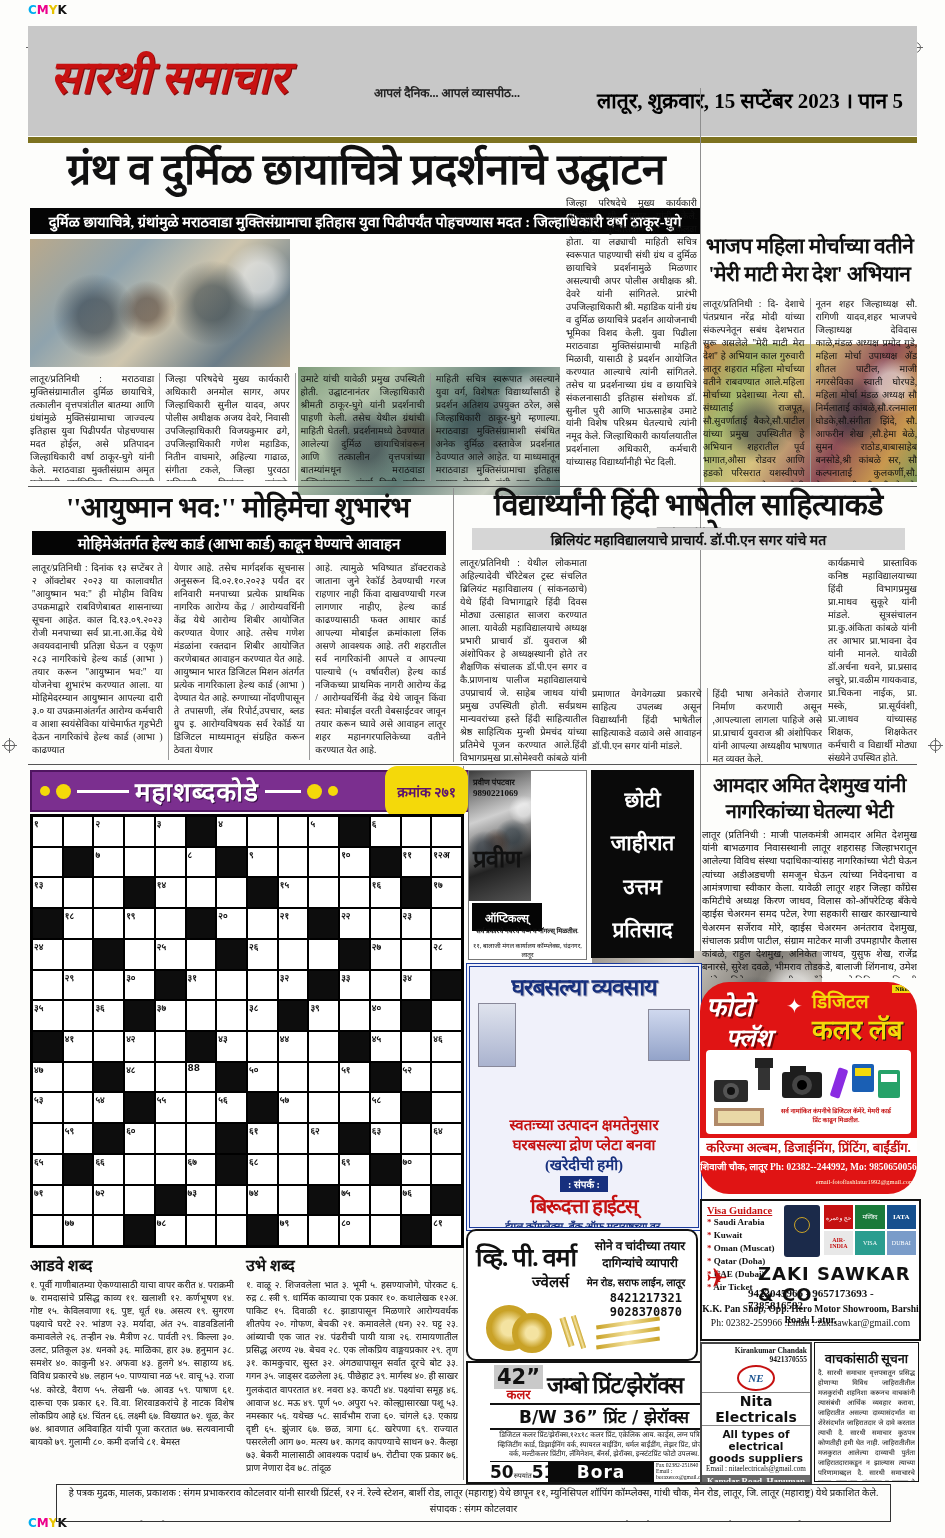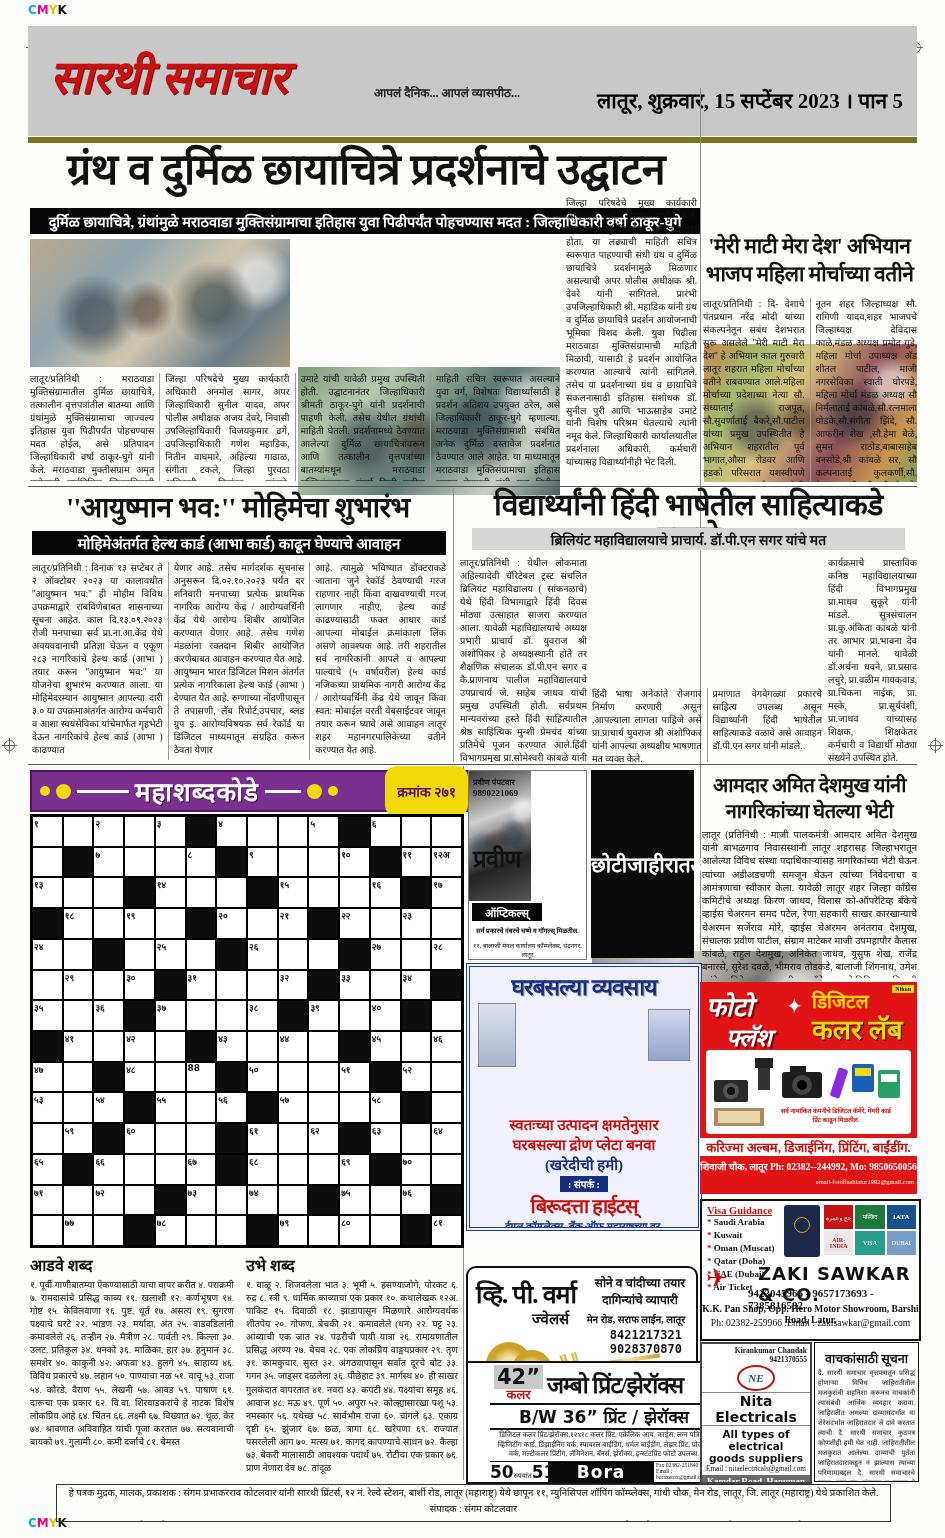--- a/index.html
+++ b/index.html
@@ -94,22 +94,22 @@
   <div class="c news">लातूर/प्रतिनिधी : मराठवाडा मुक्तिसंग्रामातील दुर्मिळ छायाचित्रे, तत्कालीन वृत्तपत्रांतील बातम्या आणि ग्रंथांमुळे मुक्तिसंग्रामाचा जाज्वल्य इतिहास युवा पिढीपर्यंत पोहचण्यास मदत होईल, असे प्रतिपादन जिल्हाधिकारी वर्षा ठाकूर-घुगे यांनी केले. मराठवाडा मुक्तीसंग्राम अमृत महोत्सवी वर्षानिमित्त जिल्हाधिकारी कार्यालयात आयोजित ग्रंथ व दुर्मिळ छायाचित्रे प्रदर्शनाच्या उद्घाटनप्रसंगी त्या बोलत होत्या.</div>
   <div class="c news">जिल्हा परिषदेचे मुख्य कार्यकारी अधिकारी अनमोल सागर, अपर जिल्हाधिकारी सुनील यादव, अपर पोलीस अधीक्षक अजय देवरे, निवासी उपजिल्हाधिकारी विजयकुमार ढगे, उपजिल्हाधिकारी गणेश महाडिक, नितीन वाघमारे, अहिल्या गाढाळ, संगीता टकले, जिल्हा पुरवठा अधिकारी प्रियांका कांबळे, नगरपालिका प्रशासनचे सहायक आयुक्त रामदास कोकरे, इतिहास संशोधक डॉ. सुनील पुरी आणि भाऊसाहेब</div>
   <div class="c news">उमाटे यांची यावेळी प्रमुख उपस्थिती होती. उद्घाटनानंतर जिल्हाधिकारी श्रीमती ठाकूर-घुगे यांनी प्रदर्शनाची पाहणी केली. तसेच येथील ग्रंथांची माहिती घेतली. प्रदर्शनामध्ये ठेवण्यात आलेल्या दुर्मिळ छायाचित्रांवरून आणि तत्कालीन वृत्तपत्रांच्या बातम्यांमधून मराठवाडा मुक्तिसंग्रामाचा संघर्ष किती कठीण होता, याविषयी माहिती मिळते. तसेच मुक्तिसंग्रामातील विविध घटना, लढे याविषयीची माहिती, तसेच या लढ्यातील प्रमुख व्यक्तींची सविस्तर</div>
   <div class="c news">माहिती सचित्र स्वरूपात असल्याने युवा वर्ग, विशेषतः विद्यार्थ्यांसाठी हे प्रदर्शन अतिशय उपयुक्त ठरेल, असे जिल्हाधिकारी ठाकूर-घुगे म्हणाल्या. मराठवाडा मुक्तिसंग्रामाशी संबंधित अनेक दुर्मिळ दस्तावेज प्रदर्शनात ठेवण्यात आले आहेत. या माध्यमातून मराठवाडा मुक्तिसंग्रामाचा इतिहास जाणून घेण्याची संधी युवा पिढीला मिळाली आहे. त्यामुळे या प्रदर्शनाला भेट देऊन मराठवाडा मुक्तिसंग्रामाचा इतिहास समजून घ्यावा, असे आवाहन</div>
 </div>
 <div class="abs news" style="left:566px;top:197px;width:131px;height:285px;">जिल्हा परिषदेचे मुख्य कार्यकारी अधिकारी श्री. सागर यांनी केले. मराठवाडा मुक्तिसंग्राम हा लोकलढा होता. या लढ्याची माहिती सचित्र स्वरूपात पाहण्याची संधी ग्रंथ व दुर्मिळ छायाचित्रे प्रदर्शनामुळे मिळणार असल्याची अपर पोलीस अधीक्षक श्री. देवरे यांनी सांगितले. प्रारंभी उपजिल्हाधिकारी श्री. महाडिक यांनी ग्रंथ व दुर्मिळ छायाचित्रे प्रदर्शन आयोजनाची भूमिका विशद केली. युवा पिढीला मराठवाडा मुक्तिसंग्रामाची माहिती मिळावी, यासाठी हे प्रदर्शन आयोजित करण्यात आल्याचे त्यांनी सांगितले. तसेच या प्रदर्शनाच्या ग्रंथ व छायाचित्रे संकलनासाठी इतिहास संशोधक डॉ. सुनील पुरी आणि भाऊसाहेब उमाटे यांनी विशेष परिश्रम घेतल्याचे त्यांनी नमूद केले. जिल्हाधिकारी कार्यालयातील प्रदर्शनाला अधिकारी, कर्मचारी यांच्यासह विद्यार्थ्यांनीही भेट दिली.</div>
 <div class="abs vrule" style="left:700px;top:88px;height:1392px;"></div>
 
 <div class="abs photo ph-warm" style="left:704px;top:88px;width:213px;height:138px;"></div>
 <div class="abs hl" style="left:702px;top:232px;width:215px;font-size:21px;line-height:1.35;">
+  <div>भाजप महिला मोर्चाच्या वतीने</div>
   <div>'मेरी माटी मेरा देश' अभियान</div>
-  <div>भाजप महिला मोर्चाच्या वतीने</div>
 </div>
 <div class="abs cols" style="left:703px;top:298px;width:214px;height:184px;">
   <div class="c news">लातूर/प्रतिनिधी : दि- देशाचे पंतप्रधान नरेंद्र मोदी यांच्या संकल्पनेतून सबंध देशभरात सुरू असलेले ''मेरी माटी मेरा देश'' हे अभियान काल गुरुवारी लातूर शहरात महिला मोर्चाच्या वतीने राबवण्यात आले.महिला मोर्चाच्या प्रदेशाच्या नेत्या सौ. संध्याताई राजपूत, सौ.सुवर्णाताई बैकरे,सौ.पाटील यांच्या प्रमुख उपस्थितीत हे अभियान शहरातील पूर्व भागात,औसा रोडवर आणि हडको परिसरात यशस्वीपणे राबवण्यात आले. यावेळी घराघरात जाऊन कलशामध्ये माती गोळा करण्यात आली.ही जमा केलेली माहिती अयोध्येच्या पावन भूमीत जाणार आहे.या अभियानाला जनतेने उत्स्फूर्त प्रतिसाद दिला.या अभियानात महिला मोर्चाच्या</div>
   <div class="c news">नूतन शहर जिल्हाध्यक्ष सौ. रागिणी यादव,शहर भाजपचे जिल्हाध्यक्ष देविदास काळे,मंडळ अध्यक्ष प्रमोद गुडे, महिला मोर्चा उपाध्यक्ष अ‍ॅड शीतल पाटील, माजी नगरसेविका स्वाती घोरपडे, महिला मोर्चा मंडळ अध्यक्ष सौ निर्मलाताई कांबळे,सौ.रत्नमाला घोडके,सौ.संगीता झिंदे, सौ. आफरीन शेख ,सौ.हेमा बेळे, सुमन राठोड,बाबासाहेब बनसोडे,श्री कांबळे सर, सौ कल्पनाताई कुलकर्णी,सौ. वेदपाठक,श्री.प्रवीणजी घोरपडे, मंडळ अध्यक्ष अमोल गीते,सौ. जयश्रीताई भुतेकर,सौ.काशीबाई हांडे,सौ.देवकन्या राऊळ,सौ. आशाताई रूपचंदानी , सौ. रोहिणी देशमुख,सौ. ढगे आदींनी सक्रिय सहभाग नोंदवत हे अभियान यशस्वी केले.</div>
 </div>
 
 <div class="abs hrule" style="left:28px;top:486px;width:889px;"></div>
 
 <div class="abs hl" style="left:28px;top:493px;width:420px;font-size:28px;">''आयुष्मान भव:'' मोहिमेचा शुभारंभ</div>
 <div class="abs bar" style="left:32px;top:531px;width:414px;height:24px;font-size:15px;">मोहिमेअंतर्गत हेल्थ कार्ड (आभा कार्ड) काढून घेण्याचे आवाहन</div>
@@ -118,22 +118,22 @@
   <div class="c news">येणार आहे. तसेच मार्गदर्शक सूचनास अनुसरून दि.०२.१०.२०२३ पर्यंत दर शनिवारी मनपाच्या प्रत्येक प्राथमिक नागरिक आरोग्य केंद्र / आरोग्यवर्धिनी केंद्र येथे आरोग्य शिबीर आयोजित करण्यात येणार आहे. तसेच गणेश मंडळांना रक्तदान शिबीर आयोजित करणेबाबत आवाहन करण्यात येत आहे. आयुष्मान भारत डिजिटल मिशन अंतर्गत प्रत्येक नागरिकाला हेल्थ कार्ड (आभा ) देण्यात येत आहे. रुग्णाच्या नोंदणीपासून ते तपासणी, लॅब रिपोर्ट,उपचार, ब्लड ग्रुप इ. आरोग्यविषयक सर्व रेकॉर्ड या डिजिटल माध्यमातून संग्रहित करून ठेवता येणार</div>
   <div class="c news">आहे. त्यामुळे भविष्यात डॉक्टराकडे जाताना जुने रेकॉर्ड ठेवण्याची गरज राहणार नाही किंवा दाखवण्याची गरज लागणार नाहीए, हेल्थ कार्ड काढण्यासाठी फक्त आधार कार्ड आपल्या मोबाईल क्रमांकाला लिंक असणे आवश्यक आहे. तरी शहरातील सर्व नागरिकांनी आपले व आपल्या पाल्याचे (५ वर्षावरील) हेल्थ कार्ड नजिकच्या प्राथमिक नागरी आरोग्य केंद्र / आरोग्यवर्धिनी केंद्र येथे जावून किंवा स्वत: मोबाईल वरती वेबसाईटवर जावून तयार करून घ्यावे असे आवाहन लातूर शहर महानगरपालिकेच्या वतीने करण्यात येत आहे.</div>
 </div>
 <div class="abs vrule" style="left:453px;top:488px;height:274px;"></div>
 
 <div class="abs hl" style="left:460px;top:489px;width:457px;font-size:30px;">विद्यार्थ्यांनी हिंदी भाषेतील साहित्याकडे वळावे</div>
 <div class="abs" style="left:472px;top:528px;width:433px;height:22px;background:#d6d6d6;font-weight:bold;font-size:14px;display:flex;align-items:center;justify-content:center;">ब्रिलियंट महाविद्यालयाचे प्राचार्य. डॉ.पी.एन सगर यांचे मत</div>
 <div class="abs news" style="left:460px;top:557px;width:127px;height:205px;">लातूर/प्रतिनिधी : येथील लोकमाता अहिल्यादेवी चॅरिटेबल ट्रस्ट संचलित ब्रिलियंट महाविद्यालय ( सांकनळाचे) येथे हिंदी विभागाद्वारे हिंदी दिवस मोठ्या उत्साहात साजरा करण्यात आला. यावेळी महाविद्यालयाचे अध्यक्ष प्रभारी प्राचार्य डॉ. युवराज श्री अंशोपिकर हे अध्यक्षस्थानी होते तर शैक्षणिक संचालक डॉ.पी.एन सगर व कै.प्राणनाथ पालीज महाविद्यालयाचे उपप्राचार्य जे. साहेब जाधव यांची प्रमुख उपस्थिती होती. सर्वप्रथम मान्यवरांच्या हस्ते हिंदी साहित्यातील श्रेष्ठ साहित्यिक मुन्शी प्रेमचंद यांच्या प्रतिमेचे पूजन करण्यात आले.हिंदी विभागप्रमुख प्रा.सोमेश्वरी कांबळे यांनी हिंदी दिवसाचे महत्त्व सांगितले.</div>
 <div class="abs photo ph-gray" style="left:592px;top:557px;width:230px;height:126px;"></div>
 <div class="abs cols" style="left:592px;top:688px;width:230px;height:74px;">
+  <div class="c news">प्रमाणात वेगवेगळ्या प्रकारचे साहित्य उपलब्ध असून विद्यार्थ्यांनी हिंदी भाषेतील साहित्याकडे वळावे असे आवाहन डॉ.पी.एन सगर यांनी मांडले.</div>
   <div class="c news">हिंदी भाषा अनेकांते रोजगार निर्माण करणारी असून ,आपल्याला लागला पाहिजे असे प्रा.प्राचार्य युवराज श्री अंशोपिकर यांनी आपल्या अध्यक्षीय भाषणात मत व्यक्त केले.</div>
-  <div class="c news">प्रमाणात वेगवेगळ्या प्रकारचे साहित्य उपलब्ध असून विद्यार्थ्यांनी हिंदी भाषेतील साहित्याकडे वळावे असे आवाहन डॉ.पी.एन सगर यांनी मांडले.</div>
 </div>
 <div class="abs news" style="left:828px;top:557px;width:89px;height:205px;">कार्यक्रमाचे प्रास्ताविक कनिष्ठ महाविद्यालयाच्या हिंदी विभागप्रमुख प्रा.माधव सुकूरे यांनी मांडले. सूत्रसंचालन प्रा.कु.अंकिता कांबळे यांनी तर आभार प्रा.भावना देव यांनी मानले. यावेळी डॉ.अर्चना धवने, प्रा.प्रसाद लचुरे, प्रा.वळीम गायकवाड, प्रा.चिकना नाईक, प्रा. मस्के, प्रा.सूर्यवंशी, प्रा.जाधव यांच्यासह शिक्षक, शिक्षकेतर कर्मचारी व विद्यार्थी मोठ्या संख्येने उपस्थित होते.</div>
 
 <div class="abs hrule" style="left:28px;top:764px;width:889px;"></div>
 <div class="abs vrule" style="left:463px;top:766px;height:714px;"></div>
 
 <div class="abs cw-banner" style="left:30px;top:770px;width:428px;height:38px;">
   <span class="cw-dot" style="width:10px;height:10px;"></span>
   <span class="cw-dot" style="width:15px;height:15px;"></span>
   <span class="cw-line"></span>
@@ -510,26 +510,26 @@
 <div class="abs" style="left:246px;top:1254px;width:212px;height:226px;">
   <div class="clue-title">उभे शब्द</div>
   <div class="clue-text" style="height:204px;">१. वाळू २. शिजवलेला भात ३. भूमी ५. हसण्याजोगे, पोरकट ६. रुद्र ८. स्त्री ९. धार्मिक काव्याचा एक प्रकार १०. कथालेखक १२अ. पाकिट १५. दिवाळी १८. झाडापासून मिळणारे आरोग्यवर्धक शीतपेय २०. गोफण, बेचकी २१. कमावलेले (धन) २२. घट्ट २३. आंब्याची एक जात २४. पंढरीची पायी यात्रा २६. रामायणातील प्रसिद्ध अरण्य २७. बेचव २८. एक लोकप्रिय वाङ्मयप्रकार २९. तृण ३१. कामकुचार, सुस्त ३२. अंगठ्यापासून सर्वात दूरचे बोट ३३. गगन ३५. जाड्सर दळलेला ३६. पीछेहाट ३९. मार्गस्थ ४०. ही साखर गुलकंदात वापरतात ४१. नवरा ४३. कपटी ४४. पक्ष्यांचा समूह ४६. आवाज ४८. मऊ ४९. पूर्ण ५०. अपुरा ५२. कोल्ह्यासारखा पशू ५३. नमस्कार ५६. यथेच्छ ५८. सार्वभौम राजा ६०. चांगले ६३. एकाग्र दृष्टी ६५. झुंजार ६७. छळ, त्रागा ६८. खरेपणा ६९. राज्यात पसरलेली आग ७०. मत्स्य ७१. कागद कापण्याचे साधन ७२. कैल्हा ७३. बेकरी मालासाठी आवश्यक पदार्थ ७५. रोटीचा एक प्रकार ७६. प्राण नेणारा देव ७८. तांदूळ</div>
 </div>
 
 <div class="abs adbox" style="left:468px;top:770px;width:117px;height:188px;">
   <div class="abs photo ph-dark" style="right:0;top:0;width:62px;height:130px;"></div>
   <div class="abs" style="left:4px;top:5px;font-size:8px;font-weight:bold;">प्रवीण पंपटवार</div>
   <div class="abs" style="left:4px;top:17px;font-size:9px;font-weight:bold;">9890221069</div>
   <div class="abs" style="left:4px;top:70px;font-size:24px;font-weight:bold;letter-spacing:-1px;">प्रवीण</div>
-  <div class="abs bar" style="left:3px;top:132px;width:70px;height:18px;font-size:11px;">ऑप्टिकल्स्</div>
+  <div class="abs bar" style="left:3px;top:132px;width:70px;height:28px;font-size:11px;">ऑप्टिकल्स्</div>
   <div class="abs" style="left:3px;top:155px;width:111px;font-size:6.6px;font-weight:bold;text-align:center;">सर्व प्रकारचे नंबरचे चष्मे व गॉगल्स् मिळतील.</div>
   <div class="abs" style="left:3px;top:170px;width:111px;font-size:6.4px;text-align:center;">११, बालाजी मंगल कार्यालय कॉम्प्लेक्स, चंद्रनगर, लातूर</div>
 </div>
 
-<div class="abs" style="left:591px;top:770px;width:103px;height:188px;background:#0a0a0a;color:#fff;display:flex;flex-direction:row;align-items:center;justify-content:space-evenly;font-weight:bold;font-size:21px;">
+<div class="abs" style="left:591px;top:770px;width:103px;height:188px;background:#0a0a0a;color:#fff;display:flex;flex-direction:column;align-items:center;justify-content:space-evenly;font-weight:bold;font-size:21px;">
   <div>छोटी</div>
   <div>जाहीरात</div>
   <div>उत्तम</div>
   <div>प्रतिसाद</div>
 </div>
 
 <div class="abs" style="left:466px;top:963px;width:228px;height:260px;border:4px double #1a3a9c;background:#f0f1fa;text-align:center;overflow:hidden;">
   <div style="font-size:23px;font-weight:bold;color:#17307e;margin-top:3px;letter-spacing:-1px;text-shadow:1px 1px 0 #aab;">घरबसल्या व्यवसाय</div>
   <div class="abs" style="left:8px;top:36px;width:36px;height:62px;border:1px solid #889;background:linear-gradient(#dfe3ee,#aab3cf);"></div>
   <div class="abs" style="right:8px;top:42px;width:40px;height:50px;border:1px solid #889;background:linear-gradient(#cfd8ee,#93a3c9);"></div>
@@ -537,21 +537,21 @@
   <div style="font-size:15px;font-weight:bold;color:#c51111;">घरबसल्या द्रोण प्लेटा बनवा</div>
   <div style="font-size:15px;font-weight:bold;color:#17307e;">(खरेदीची हमी)</div>
   <div style="display:inline-block;background:#17307e;color:#fff;font-size:10px;font-weight:bold;padding:1px 8px;margin-top:2px;">: संपर्क :</div>
   <div style="font-size:20px;font-weight:bold;color:#c51111;letter-spacing:-1px;">बिरूदत्ता हाईटस्</div>
   <div style="font-size:10.5px;font-weight:bold;color:#17307e;">ईगल कॉम्प्लेक्स, बँक ऑफ महाराष्ट्रच्या वर,</div>
   
   
   
 </div>
 
-<div class="abs" style="left:466px;top:1229px;width:228px;height:128px;border:2px solid #111;border-radius:10px;background:#fff;overflow:hidden;margin-top:37px;">
+<div class="abs" style="left:466px;top:1229px;width:228px;height:128px;border:2px solid #111;border-radius:10px;background:#fff;overflow:hidden;">
   <div class="abs" style="left:8px;top:8px;font-size:25px;font-weight:bold;letter-spacing:-1px;">व्हि. पी. वर्मा</div>
   <div class="abs" style="left:64px;top:40px;font-size:15px;font-weight:bold;">ज्वेलर्स</div>
   <div class="abs" style="right:6px;top:6px;width:100px;text-align:center;font-size:12px;font-weight:bold;">
     <div>सोने व चांदीच्या तयार</div>
     <div>दागिन्यांचे व्यापारी</div>
   </div>
   <div class="abs" style="right:6px;top:44px;width:108px;text-align:center;font-size:10px;font-weight:bold;">मेन रोड, सराफ लाईन, लातूर</div>
   <div class="abs" style="right:14px;top:60px;font-size:12px;font-weight:bold;font-family:'DejaVu Sans Mono',monospace;">8421217321</div>
   <div class="abs" style="right:14px;top:74px;font-size:12px;font-weight:bold;font-family:'DejaVu Sans Mono',monospace;">9028370870</div>
   <div class="abs goldring" style="left:18px;top:74px;width:36px;height:36px;"></div>
@@ -586,21 +586,21 @@
   </div>
 
 </div>
 
 <div class="abs hl" style="left:702px;top:772px;width:215px;font-size:20px;line-height:1.3;">
   <div>आमदार अमित देशमुख यांनी</div>
   <div>नागरिकांच्या घेतल्या भेटी</div>
 </div>
 <div class="abs news" style="left:702px;top:828px;width:215px;height:150px;font-size:9.6px;">लातूर (प्रतिनिधी : माजी पालकमंत्री आमदार अमित देशमुख यांनी बाभळगाव निवासस्थानी लातूर शहरासह जिल्हाभरातून आलेल्या विविध संस्था पदाधिकाऱ्यांसह नागरिकांच्या भेटी घेऊन त्यांच्या अडीअडचणी समजून घेऊन त्यांच्या निवेदनाचा व आमंत्रणाचा स्वीकार केला. यावेळी लातूर शहर जिल्हा काँग्रेस कमिटीचे अध्यक्ष किरण जाधव, विलास को-ऑपरेटिव्ह बँकेचे व्हाईस चेअरमन समद पटेल, रेणा सहकारी साखर कारखान्याचे चेअरमन सर्जेराव मोरे, व्हाईस चेअरमन अनंतराव देशमुख, संचालक प्रवीण पाटील, संग्राम माटेकर माजी उपमहापौर कैलास कांबळे, राहुल देशमुख, अनिकेत जाधव, युसुफ शेख, राजेंद्र बनारसे, सुरेश दवळे, भीमराव तोडकडे, बालाजी शिंगनाथ, उमेश उगंडे, ऋषिकेश कराड आदीसह काँग्रेस पक्षाचे विविध पदाधिकारी कार्यकर्ते नागरिक उपस्थित होते.</div>
 
-<div class="abs" style="left:700px;top:982px;width:217px;height:212px;background:#e01414;overflow:hidden;">
+<div class="abs" style="left:700px;top:982px;width:217px;height:212px;background:#e01414;overflow:hidden;border-radius:29px;">
   <div class="abs" style="right:3px;top:3px;background:#f4d90a;color:#111;font-size:6px;font-weight:bold;padding:1px 3px;">Nikon</div>
   <div class="abs" style="left:6px;top:6px;color:#fff;font-size:26px;font-weight:bold;font-style:italic;text-shadow:2px 2px 0 #7a0606;">फोटो</div>
   <div class="abs" style="left:26px;top:38px;color:#fff;font-size:24px;font-weight:bold;font-style:italic;text-shadow:2px 2px 0 #7a0606;">फ्लॅश</div>
   <div class="abs" style="left:86px;top:12px;color:#fff;font-size:20px;">✦</div>
   <div class="abs" style="left:112px;top:6px;color:#f4d90a;font-size:19px;font-weight:bold;">डिजिटल</div>
   <div class="abs" style="left:112px;top:28px;color:#f4d90a;font-size:27px;font-weight:bold;text-shadow:1px 1px 0 #111;">कलर लॅब</div>
   <div class="abs" style="left:6px;top:68px;width:205px;height:84px;background:#fff;border-radius:4px;">
     <svg width="205" height="84">
       <rect x="8" y="30" width="34" height="22" rx="2" fill="#2a2a2a"></rect>
         <circle cx="25" cy="41" r="8" fill="#555"></circle>

